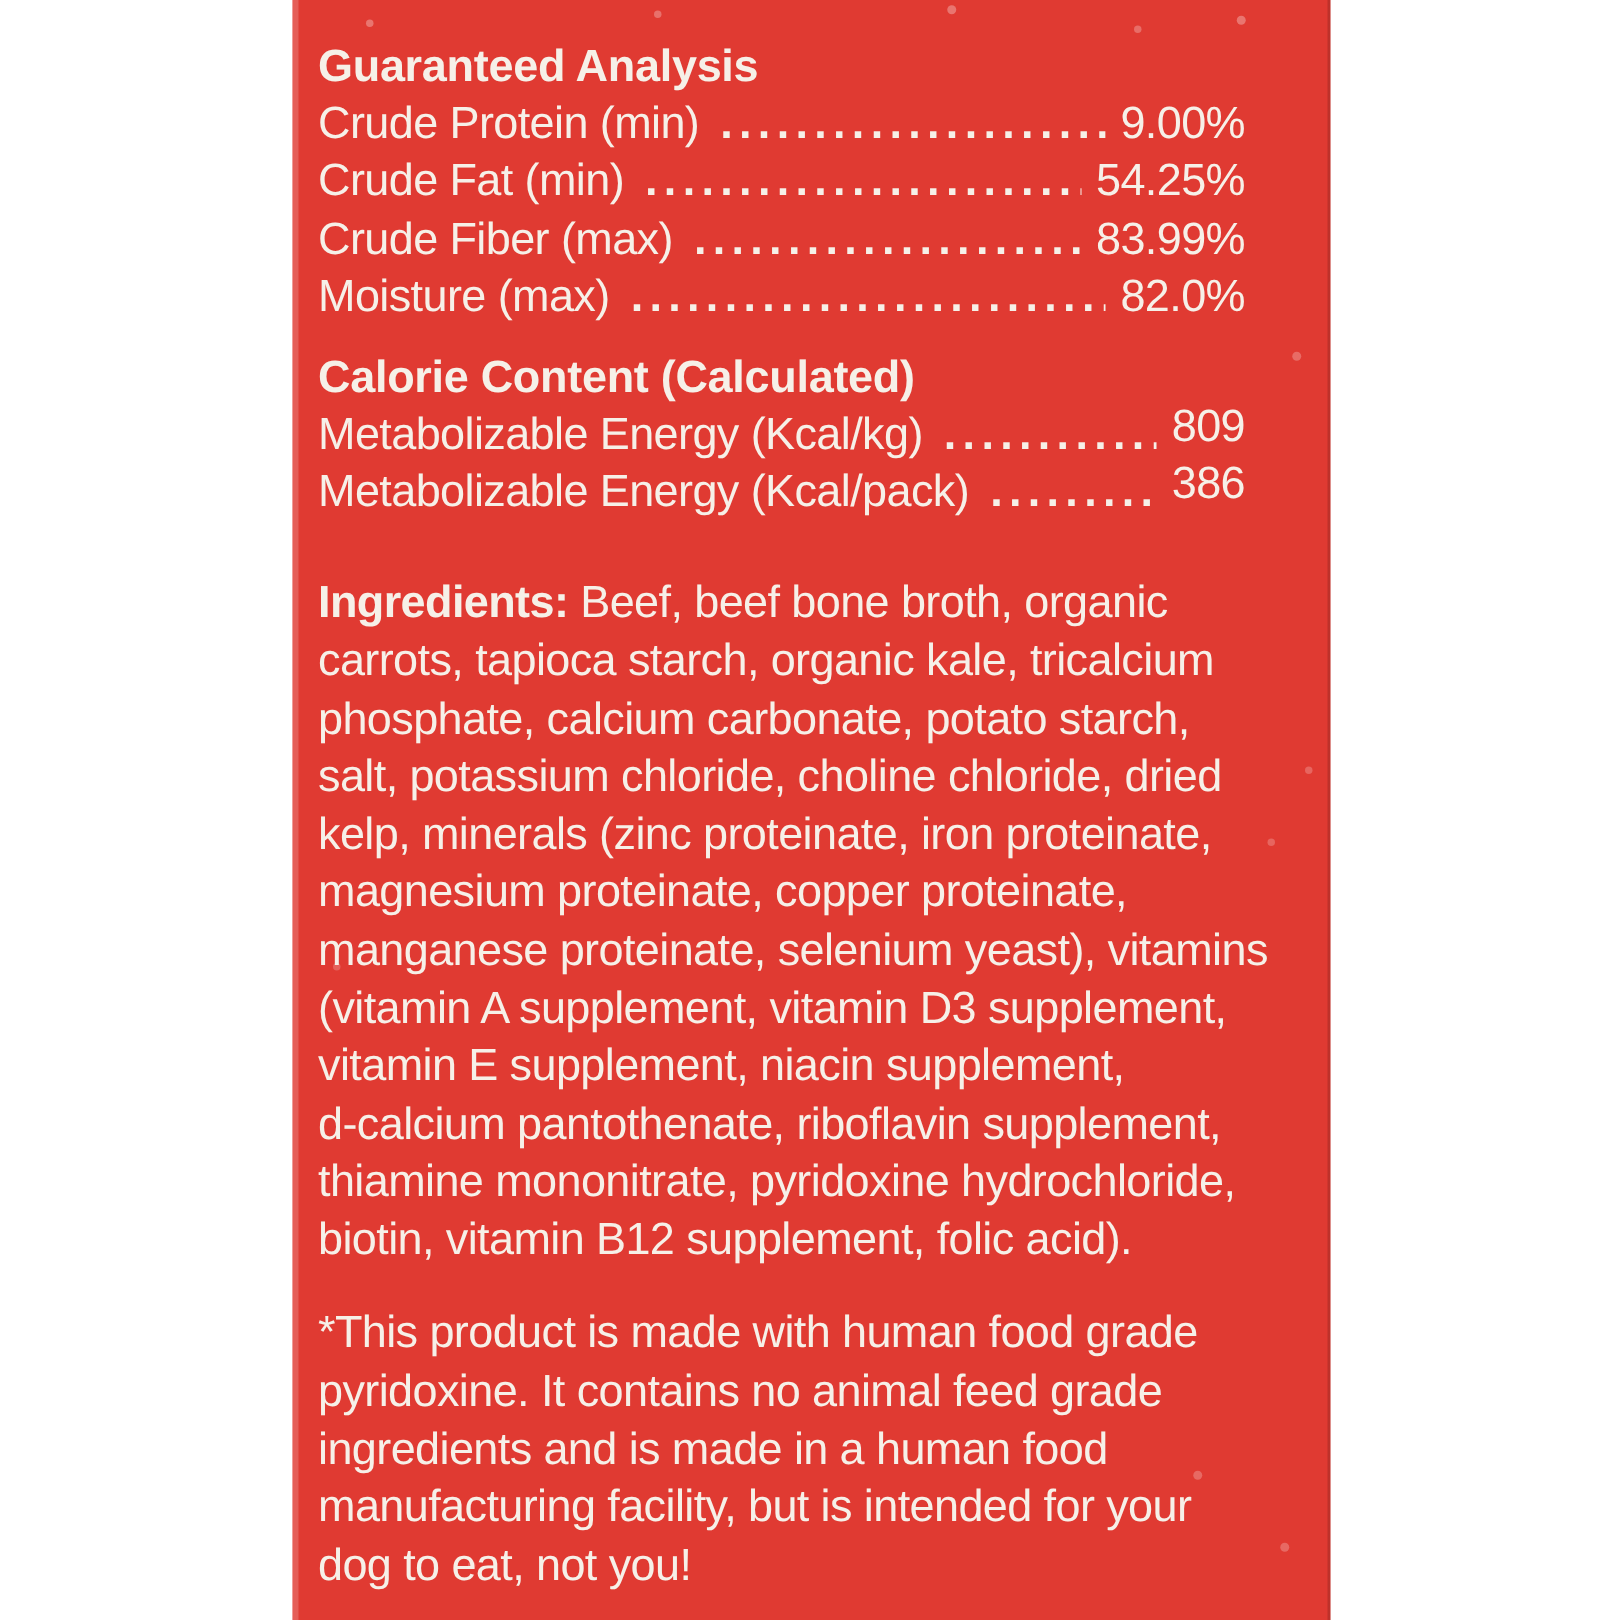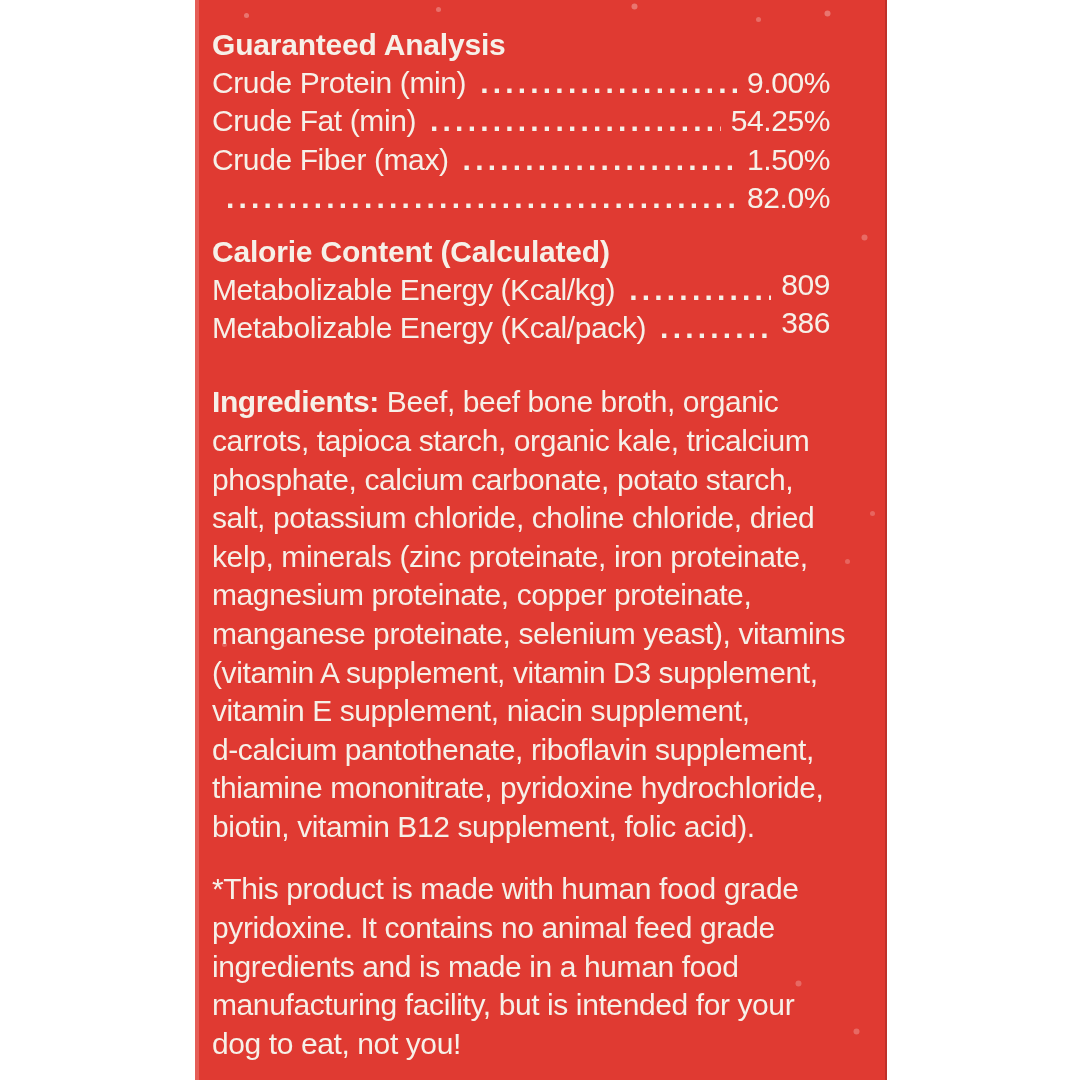--- a/index.html
+++ b/index.html
@@ -113,23 +113,24 @@
           <span class="val">9.00%</span>
         </div>
         <div class="row">
           <span class="lbl">Crude Fat (min)</span>
           <span class="leader">................................................................................</span>
           <span class="val">54.25%</span>
         </div>
         <div class="row">
           <span class="lbl">Crude Fiber (max)</span>
           <span class="leader">................................................................................</span>
-          <span class="val">1.50%</span>
+          <span class="val">83.99%</span>
         </div>
         <div class="row">
+          <span class="lbl">Moisture (max)</span>
           <span class="leader">................................................................................</span>
           <span class="val">82.0%</span>
         </div>
       </section>
 
       <section class="section-calorie">
         <h2>Calorie Content (Calculated)</h2>
         <div class="row">
           <span class="lbl">Metabolizable Energy (Kcal/kg)</span>
           <span class="leader">................................................................................</span>

